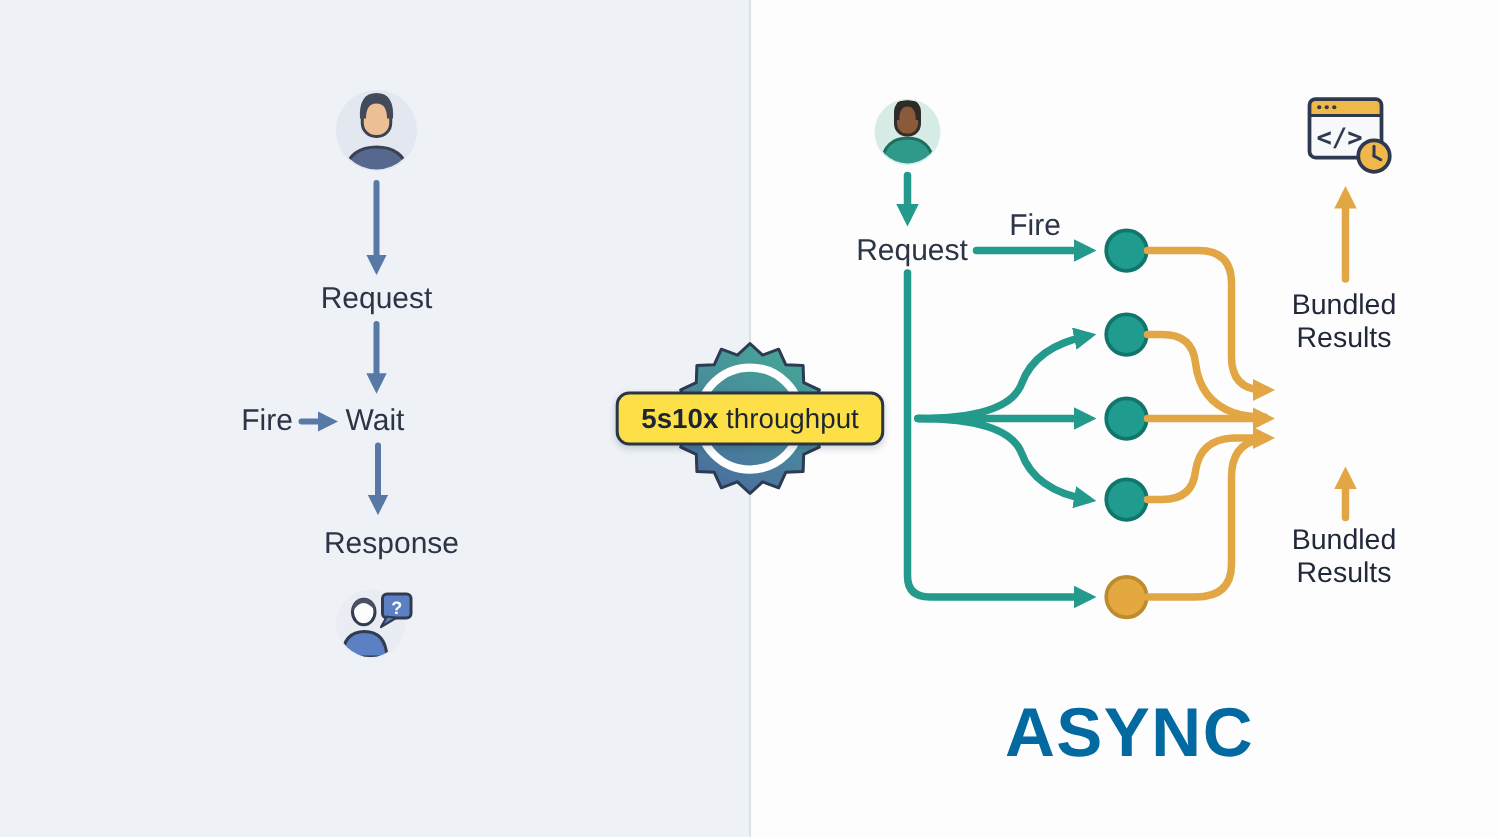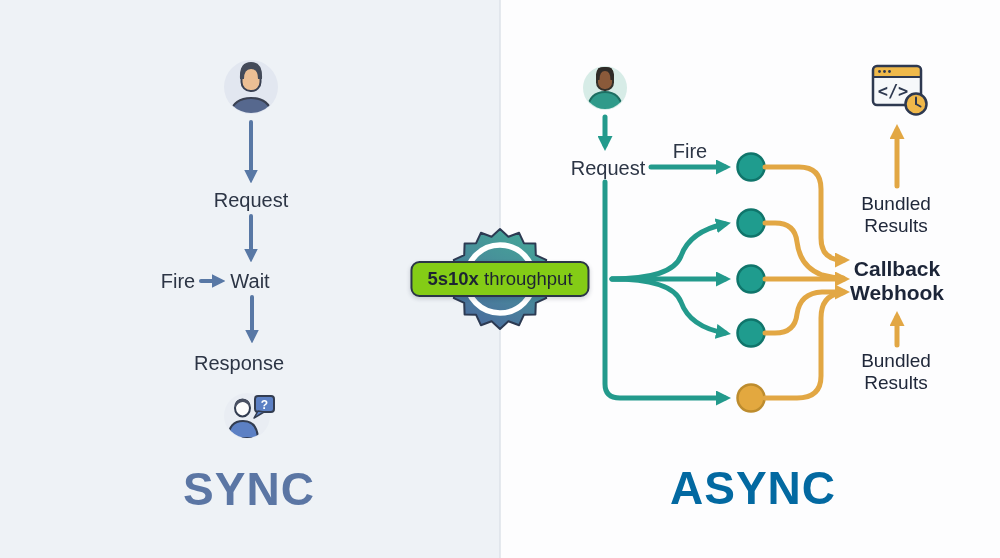--- a/index.html
+++ b/index.html
@@ -10,35 +10,35 @@
   .bg-left{position:absolute;left:0;top:0;width:500px;height:558px;background:#eef2f6;}
   .bg-right{position:absolute;left:500px;top:0;width:500px;height:558px;background:#fdfdfe;}
   .gfx{position:absolute;left:0;top:0;z-index:1;}
   .lbl{
     position:absolute; z-index:2; transform:translate(-50%,-50%);
     font-size:20px; color:#2c3545; text-align:center; white-space:nowrap; line-height:1.15;
   }
   .l-request{left:251px;top:200px;}
   .l-fire{left:178px;top:281px;}
   .l-wait{left:250px;top:281px;}
-  .l-response{left:239px;top:363px;text-align:right;}
+  .l-response{left:261px;top:363px;text-align:right;}
   .r-request{left:608px;top:168px;}
   .r-fire{left:690px;top:151px;}
   .r-callback{left:897px;top:281px;width:120px;white-space:normal;font-weight:700;color:#1c2538;font-size:21px;}
   .r-bundled-top{left:896px;top:215px;width:100px;white-space:normal;font-size:19px;color:#20283a;}
   .r-bundled-bottom{left:896px;top:372px;width:100px;white-space:normal;font-size:19px;color:#20283a;}
   .title{
     position:absolute;z-index:2;transform:translate(-50%,-50%);
     font-size:46px;font-weight:700;letter-spacing:1px;white-space:nowrap;
   }
   .t-sync{left:249px;top:489px;color:#5b76a4;}
   .t-async{left:753px;top:488px;color:#0369a1;}
   .pill{
     position:absolute;z-index:3;left:500px;top:279px;transform:translate(-50%,-50%);
-    background:#84cc16;border:2px solid #2b3547;border-radius:9px;
+    background:#fde047;border:2px solid #2b3547;border-radius:9px;
     padding:5px 15px;box-shadow:0 2px 4px rgba(30,40,60,.18);
     font-size:18.5px;color:#1d2433;white-space:pre;display:inline-flex;align-items:baseline;
   }
   .pill b{font-weight:700;}
 </style>
 </head>
 <body>
 
 <div class="stage">
   <div class="bg-left"></div>
@@ -160,25 +160,23 @@
         <line x1="916" y1="104" x2="916" y2="97.5" stroke="#2e3950" stroke-width="2" stroke-linecap="round"></line>
         <line x1="916" y1="104" x2="920.5" y2="106.5" stroke="#2e3950" stroke-width="2" stroke-linecap="round"></line>
       </g>
     </g>
   </svg>
 
   <div class="lbl l-request">Request</div>
   <div class="lbl l-fire">Fire</div>
   <div class="lbl l-wait">Wait</div>
   <div class="lbl l-response">Response</div>
-  <div class="title t-sync">SYNC</div>
 
   <div class="pill">
     <b>5s</b><b>10x</b><span> throughput</span>
   </div>
 
   <div class="lbl r-request">Request</div>
   <div class="lbl r-fire">Fire</div>
   <div class="lbl r-bundled-top">Bundled Results</div>
-  <div class="lbl r-callback">Callback Webhook</div>
   <div class="lbl r-bundled-bottom">Bundled Results</div>
   <div class="title t-async">ASYNC</div>
 </div>
 
 </body></html>

